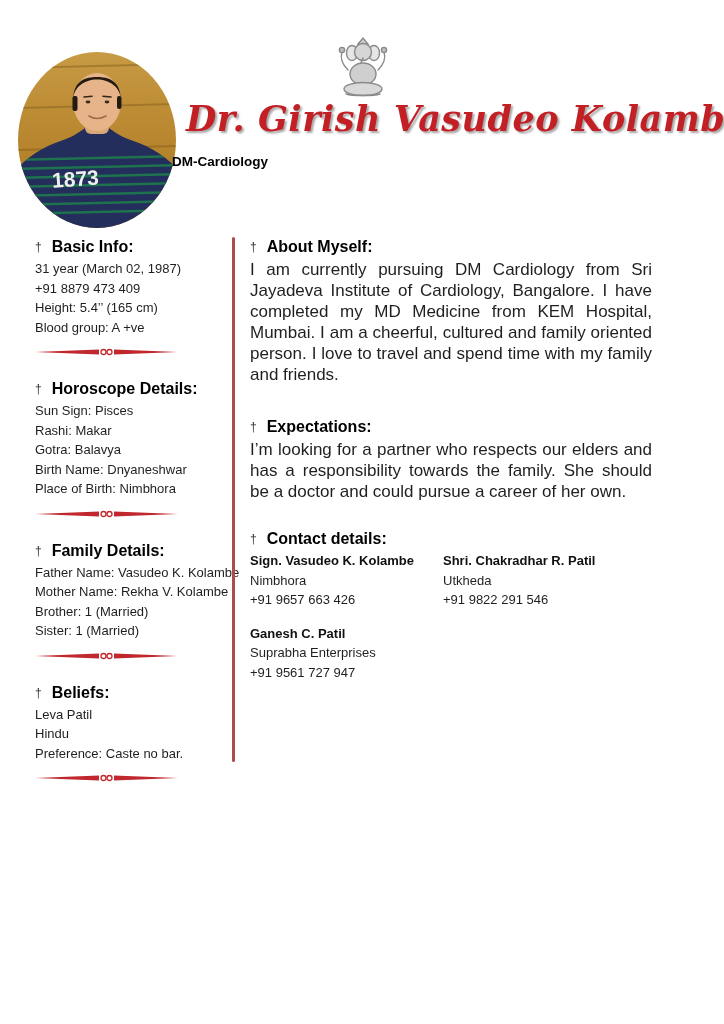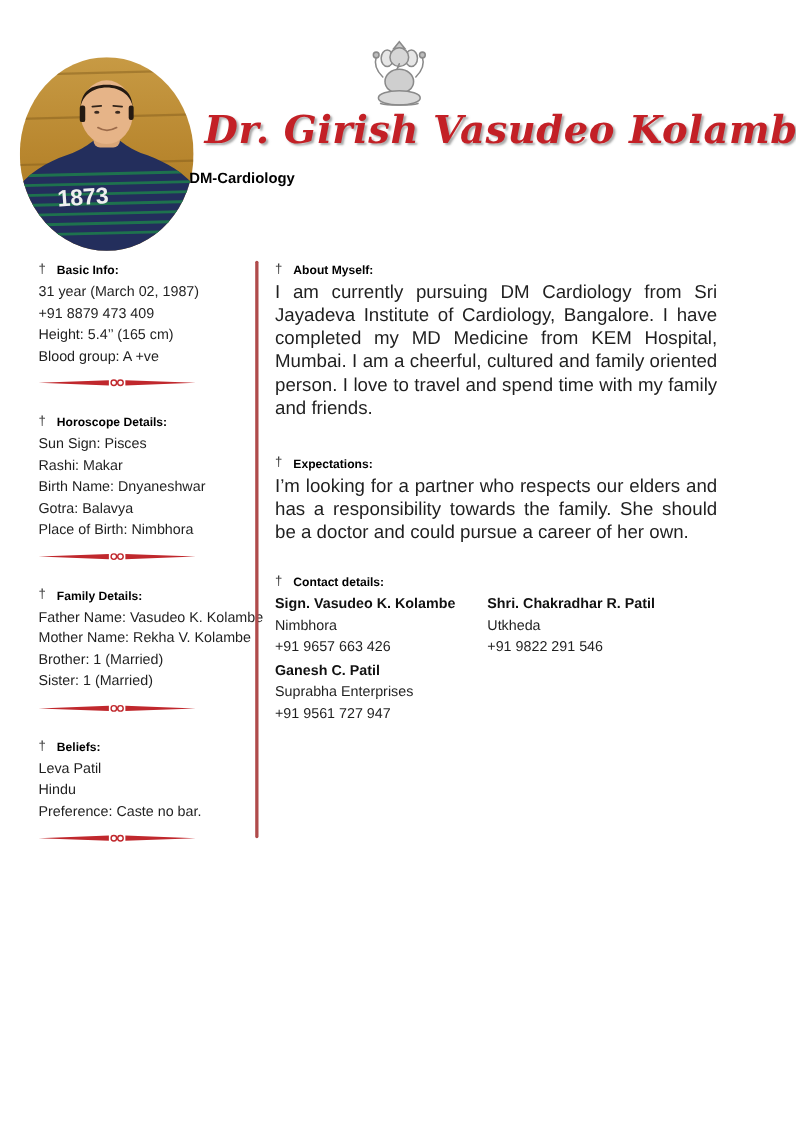--- a/index.html
+++ b/index.html
@@ -24,36 +24,36 @@
   .subtitle{position:absolute; left:172px; top:154px; font-size:13.5px; font-weight:bold; color:#000;}
 
   
   .left-col{position:absolute; left:35px; top:238px; width:200px;}
   .vline{position:absolute; left:232px; top:237px; width:3px; height:525px; background:var(--vline_red); border-radius:2px;}
   .right-col{position:absolute; left:250px; top:238px; width:402px;}
 
   .sec{margin-bottom:22px;}
   .sec-head{display:flex; align-items:baseline; gap:10px; margin-bottom:3px;}
   .bullet{font-size:12px; color:#333; flex:0 0 auto; transform:translateY(-1px);}
-  .sec-title{font-size:11px; font-weight:bold; color:#000;}
+  .sec-title{font-size:16px; font-weight:bold; color:#000;}
   .sec-line{font-size:13px; line-height:19.5px; white-space:nowrap;}
 
   .divider{display:block; margin-top:9px; width:143px; height:12px;}
   .divider polygon{fill:var(--divider_red);}
   .divider circle{fill:#ffffff; stroke:var(--divider_red); stroke-width:1.3;}
 
   .para{font-size:17px; line-height:21px; text-align:justify; color:var(--text);}
   .rsec-about{margin-bottom:33px;}
   .rsec-expect{margin-bottom:28px;}
 
   .contact-grid{display:flex;}
   .contact-entry{width:193px; font-size:13px; line-height:19.5px;}
   .contact-name{font-weight:bold; color:#111;}
   .contact-entry .sec-line{white-space:nowrap;}
-  .contact-last{margin-top:2px;}
+  .contact-last{margin-top:14px;}
 </style>
 </head>
 <body>
 
 <div class="page">
 
   <div class="photo">
     <svg width="158" height="176" viewBox="0 0 158 176">
       <defs>
         <clipPath id="ovalClip">
@@ -148,22 +148,22 @@
       </svg>
     </section>
 
     <section class="sec">
       <div class="sec-head">
         <span class="bullet">†</span>
         <span class="sec-title">Horoscope Details:</span>
       </div>
       <div class="sec-line">Sun Sign: Pisces</div>
       <div class="sec-line">Rashi: Makar</div>
+      <div class="sec-line">Gotra: Balavya</div>
       <div class="sec-line">Birth Name: Dnyaneshwar</div>
-      <div class="sec-line">Gotra: Balavya</div>
       <div class="sec-line">Place of Birth: Nimbhora</div>
       <svg class="divider" viewBox="0 0 143 12">
         <polygon points="0,6 64,3.6 64,8.4"></polygon>
           <polygon points="143,6 79,3.6 79,8.4"></polygon>
         <circle cx="68.5" cy="6" r="2.5"></circle>
           <circle cx="74.5" cy="6" r="2.5"></circle>
       </svg>
     </section>
 
     <section class="sec">

